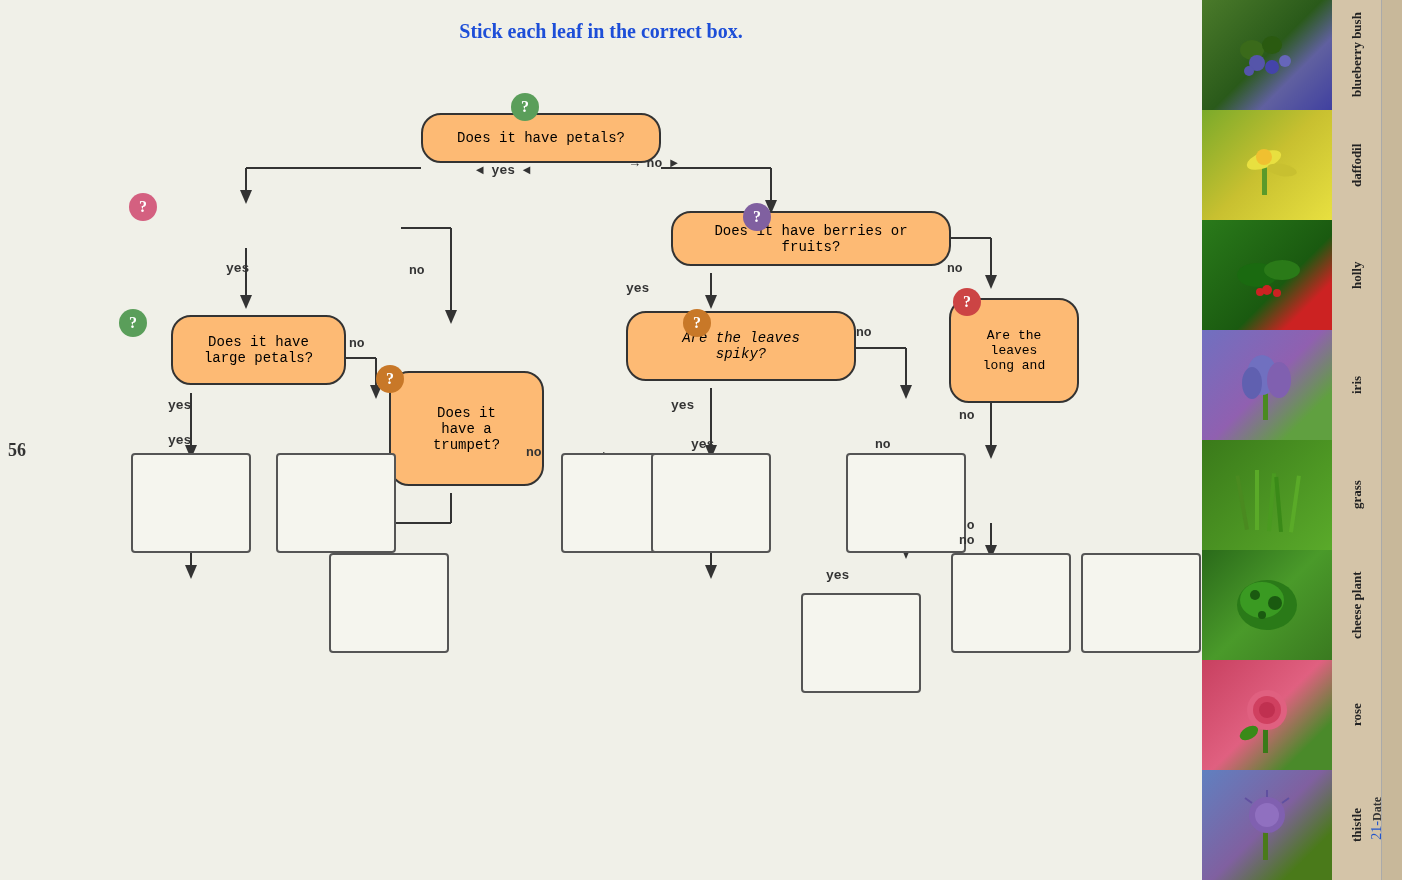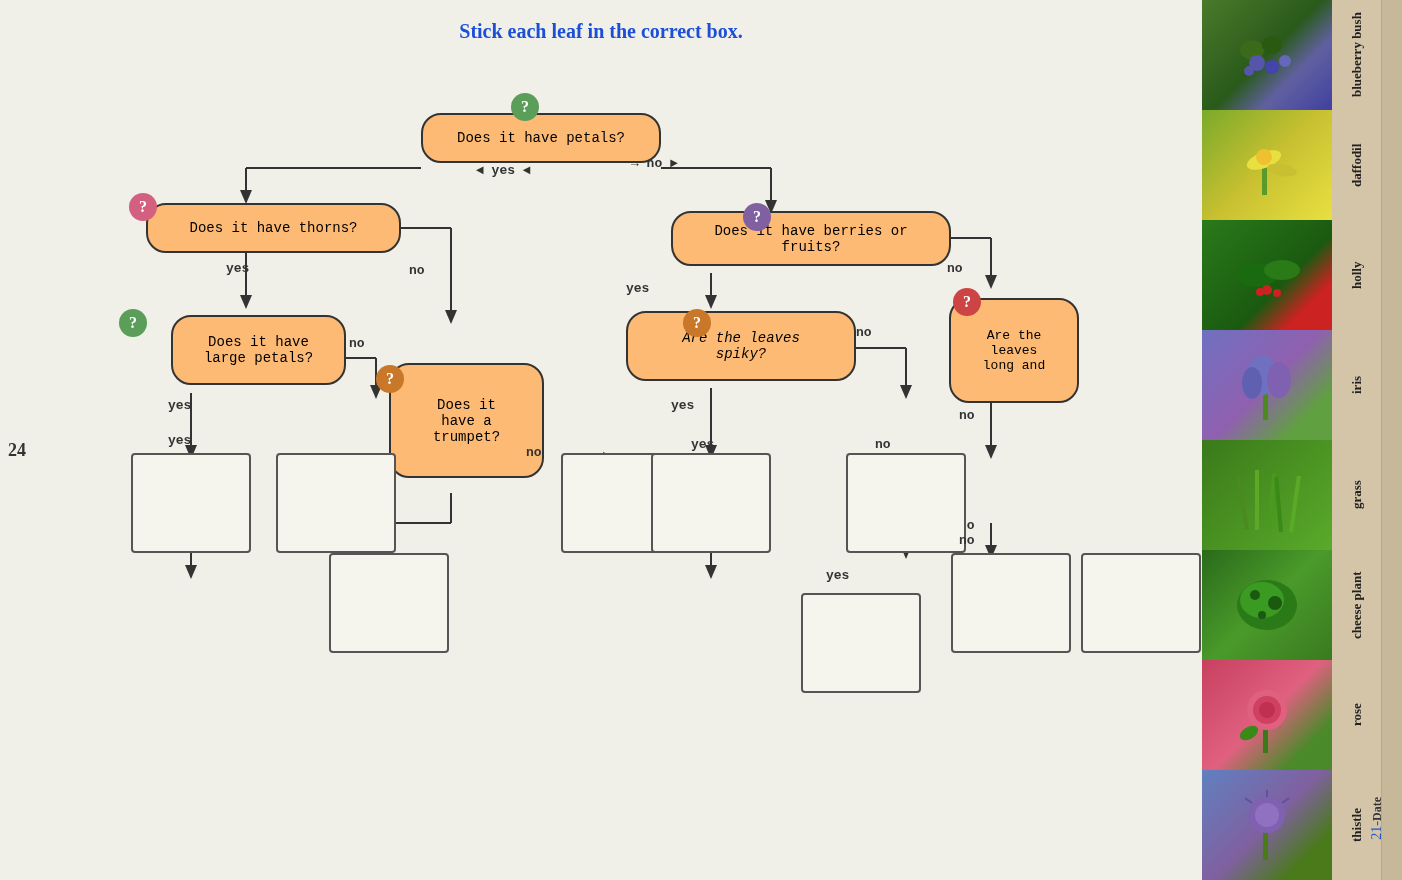--- a/index.html
+++ b/index.html
@@ -175,21 +175,21 @@
       transform: rotate(180deg);
       font-size: 14px;
       color: #2255cc;
       font-family: cursive;
     }
   </style>
 </head>
 <body>
 
 <div class="main-content">
-  <span class="page-number">24</span>
+  <span class="page-number">56</span>
 
   <p class="subtitle">Stick each leaf in the correct box.</p>
 
   <div class="flowchart">
 
     <svg class="arrows">
 
       <line x1="470" y1="60" x2="470" y2="90" stroke="#333" stroke-width="2" marker-end="url(#arrow)"></line>
 
       <line x1="350" y1="105" x2="175" y2="105" stroke="#333" stroke-width="2"></line>
@@ -243,23 +243,20 @@
 
     <div class="fc-circle circle-green" style="left:440px; top:30px;">?</div>
     <div class="fc-box" style="left:350px; top:50px; width:240px; height:50px;">
       <span>Does it have petals?</span>
     </div>
 
     <span class="label" style="left:385px; top:100px;margin-left:20px;">◄ yes ◄</span>
     <span class="label" style="left:560px; top:93px;">→ no ►</span>
 
     <div class="fc-circle circle-pink" style="left:58px; top:130px;">?</div>
-    <div class="fc-box" style="left:75px; top:140px; width:255px; height:50px;">
-      <span>Does it have thorns?</span>
-    </div>
 
     <div class="fc-circle circle-purple" style="left:672px; top:140px;">?</div>
     <div class="fc-box" style="left:600px; top:148px; width:280px; height:55px;">
       <span>Does it have berries or fruits?</span>
     </div>
 
     <span class="label" style="left:155px; top:198px;">yes</span>
 
     <span class="label" style="left:338px; top:200px;">no</span>
 
@@ -288,21 +285,21 @@
 
     <span class="label" style="left:600px; top:335px;">yes</span>
 
     <span class="label" style="left:785px; top:262px;">no</span>
 
     <span class="label" style="left:888px; top:345px;">no</span>
 
     <span class="label" style="left:888px; top:455px;">no</span>
 
     <div class="fc-circle circle-orange" style="left:305px; top:302px;">?</div>
-    <div class="fc-box" style="left:318px; top:300px; width:155px; height:115px;">
+    <div class="fc-box" style="left:318px; top:308px; width:155px; height:115px;">
       <span>Does it<br>have a<br>trumpet?</span>
     </div>
 
     <span class="label" style="left:455px; top:382px;">no</span>
 
     <span class="label" style="left:278px; top:455px;">yes ◄</span>
 
     <div class="fc-empty" style="left:60px; top:390px; width:120px; height:100px;"></div>
 
     <div class="fc-empty" style="left:205px; top:390px; width:120px; height:100px;"></div>

